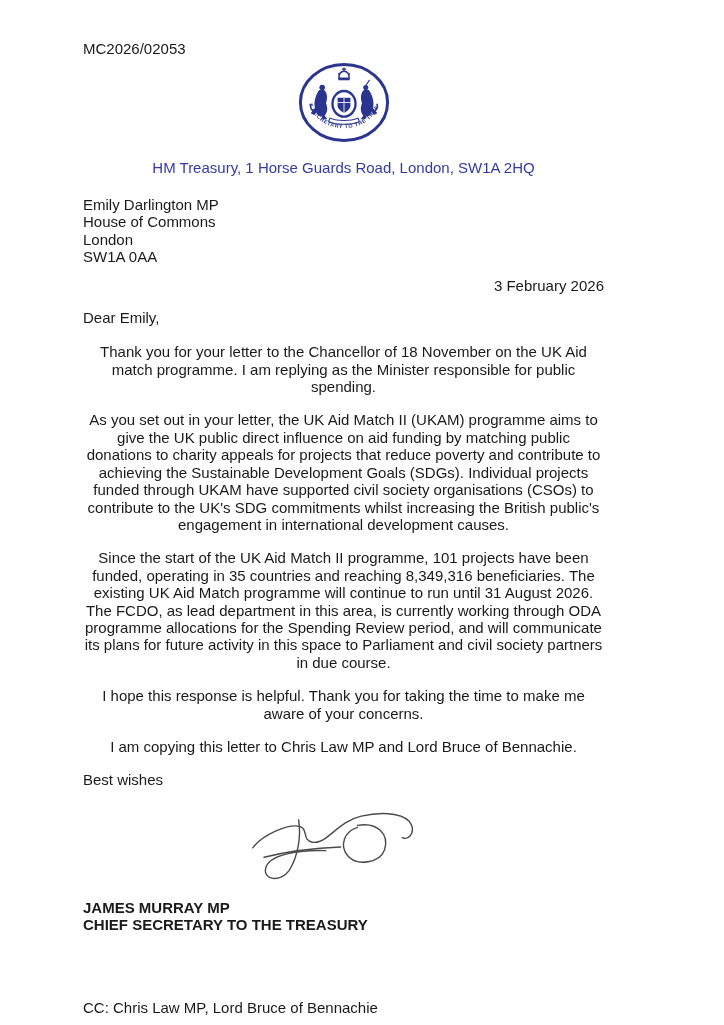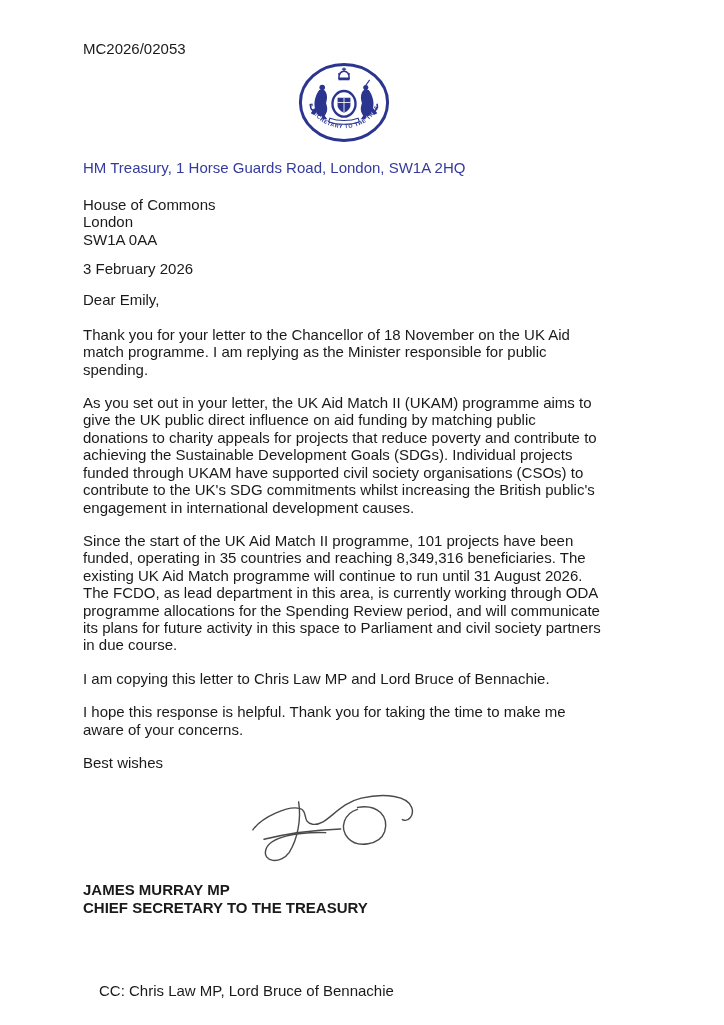--- a/index.html
+++ b/index.html
@@ -6,31 +6,31 @@
   .page{
     width:724px;height:1025px;box-sizing:border-box;position:relative;
     background:#ffffff;overflow:hidden;
     padding:30px 120px 0 83px;
     font-family:"Liberation Sans","DejaVu Sans",sans-serif;
     font-size:15px;line-height:17.4px;color:#1a1a1a;
   }
   .ref{margin-top:10px;}
   .crest-wrap{text-align:center;margin-top:4px;height:86px;}
   .crest-wrap svg{display:inline-block;}
-  .addr-line{margin-top:12px;color:#353b9e;}
+  .addr-line{text-align:center;margin-top:12px;color:#353b9e;}
   .recipient{margin-top:19px;}
-  .date{text-align:left;margin-top:12px;}
+  .date{text-align:right;margin-top:12px;}
   .salutation{margin-top:14px;}
-  p.para{margin:16px 0 0 0;}
+  p.para{margin:16px 0 0 0;text-align:center;}
   p.para:first-of-type{margin-top:17px;}
   .closing{margin-top:16px;}
   .sig-wrap{text-align:center;margin-top:14px;height:88px;}
   .sig-wrap svg{position:relative;left:-8px;}
   .signatory{text-align:left;margin-top:8px;font-weight:bold;line-height:17.6px;}
-  .cc{margin-top:65px;margin-left:16px;}
+  .cc{margin-top:65px;}
 </style>
 </head>
 <body>
 
 <div class="page">
 
   <div class="ref">MC2026/02053</div>
 
   <div class="crest-wrap">
     <svg viewBox="0 0 220 194" width="94" height="83" aria-hidden="true">
@@ -70,34 +70,35 @@
         <path d="M0,2 v35 M-15,13 h30" stroke="#ffffff" stroke-width="2" fill="none"></path>
 
         <path d="M-36,58 C-16,66 16,66 36,58 L33,50 C15,57 -15,57 -33,50 Z" fill="none" stroke="#2b3590" stroke-width="2.5"></path>
       </g>
     </svg>
   </div>
 
   <div class="addr-line">HM Treasury, 1 Horse Guards Road, London, SW1A 2HQ</div>
 
   <div class="recipient">
+    <div>Emily Darlington MP</div>
     <div>House of Commons</div>
     <div>London</div>
     <div>SW1A 0AA</div>
   </div>
 
   <div class="date">3 February 2026</div>
 
   <div class="salutation">Dear Emily,</div>
 
   <p class="para">Thank you for your letter to the Chancellor of 18 November on the UK Aid match programme. I am replying as the Minister responsible for public spending.</p>
   <p class="para">As you set out in your letter, the UK Aid Match II (UKAM) programme aims to give the UK public direct influence on aid funding by matching public donations to charity appeals for projects that reduce poverty and contribute to achieving the Sustainable Development Goals (SDGs). Individual projects funded through UKAM have supported civil society organisations (CSOs) to contribute to the UK's SDG commitments whilst increasing the British public's engagement in international development causes.</p>
   <p class="para">Since the start of the UK Aid Match II programme, 101 projects have been funded, operating in 35 countries and reaching 8,349,316 beneficiaries. The existing UK Aid Match programme will continue to run until 31 August 2026. The FCDO, as lead department in this area, is currently working through ODA programme allocations for the Spending Review period, and will communicate its plans for future activity in this space to Parliament and civil society partners in due course.</p>
+  <p class="para">I hope this response is helpful. Thank you for taking the time to make me aware of your concerns.</p>
   <p class="para">I am copying this letter to Chris Law MP and Lord Bruce of Bennachie.</p>
-  <p class="para">I hope this response is helpful. Thank you for taking the time to make me aware of your concerns.</p>
 
   <div class="closing">Best wishes</div>
 
   <div class="sig-wrap">
     <svg viewBox="0 0 190 92" width="190" height="86" aria-hidden="true">
       <g fill="none" stroke="#4a4a4a" stroke-width="1.5" stroke-linecap="round">
         <path d="M6,48 C16,34 44,22 56,25 C66,28 58,40 70,42 C86,44 96,20 122,14 C148,8 172,12 176,24 C179,33 172,40 166,37"></path>
         <path d="M55,18 C58,36 54,58 45,72 C36,85 16,83 20,69 C24,56 52,50 84,51"></path>
         <path d="M118,24 C140,20 152,34 147,50 C142,64 118,68 108,57 C98,46 104,30 118,26"></path>
         <path d="M18,58 C42,52 72,48 100,47"></path>

